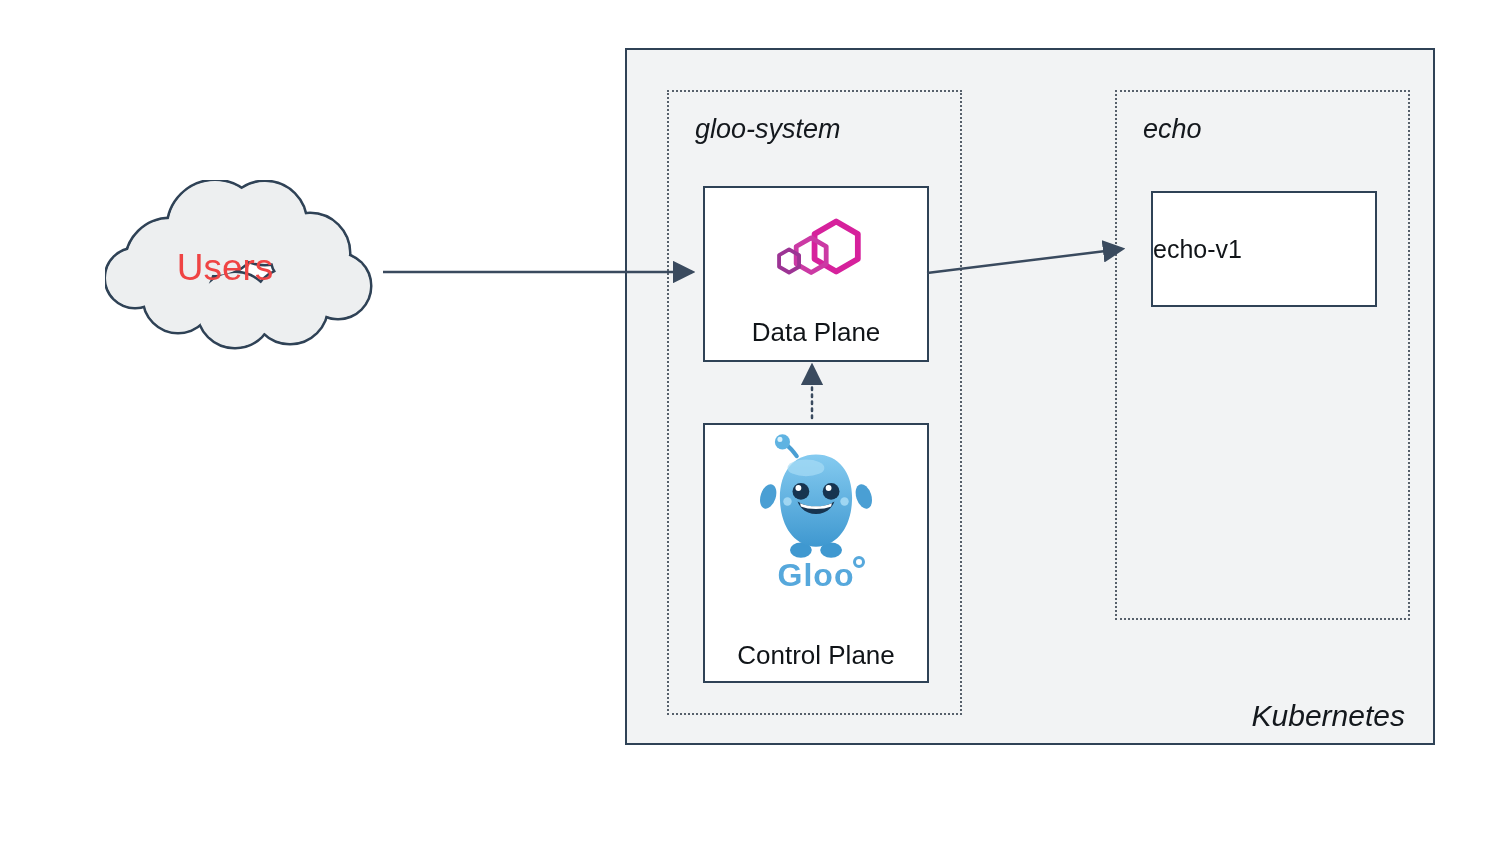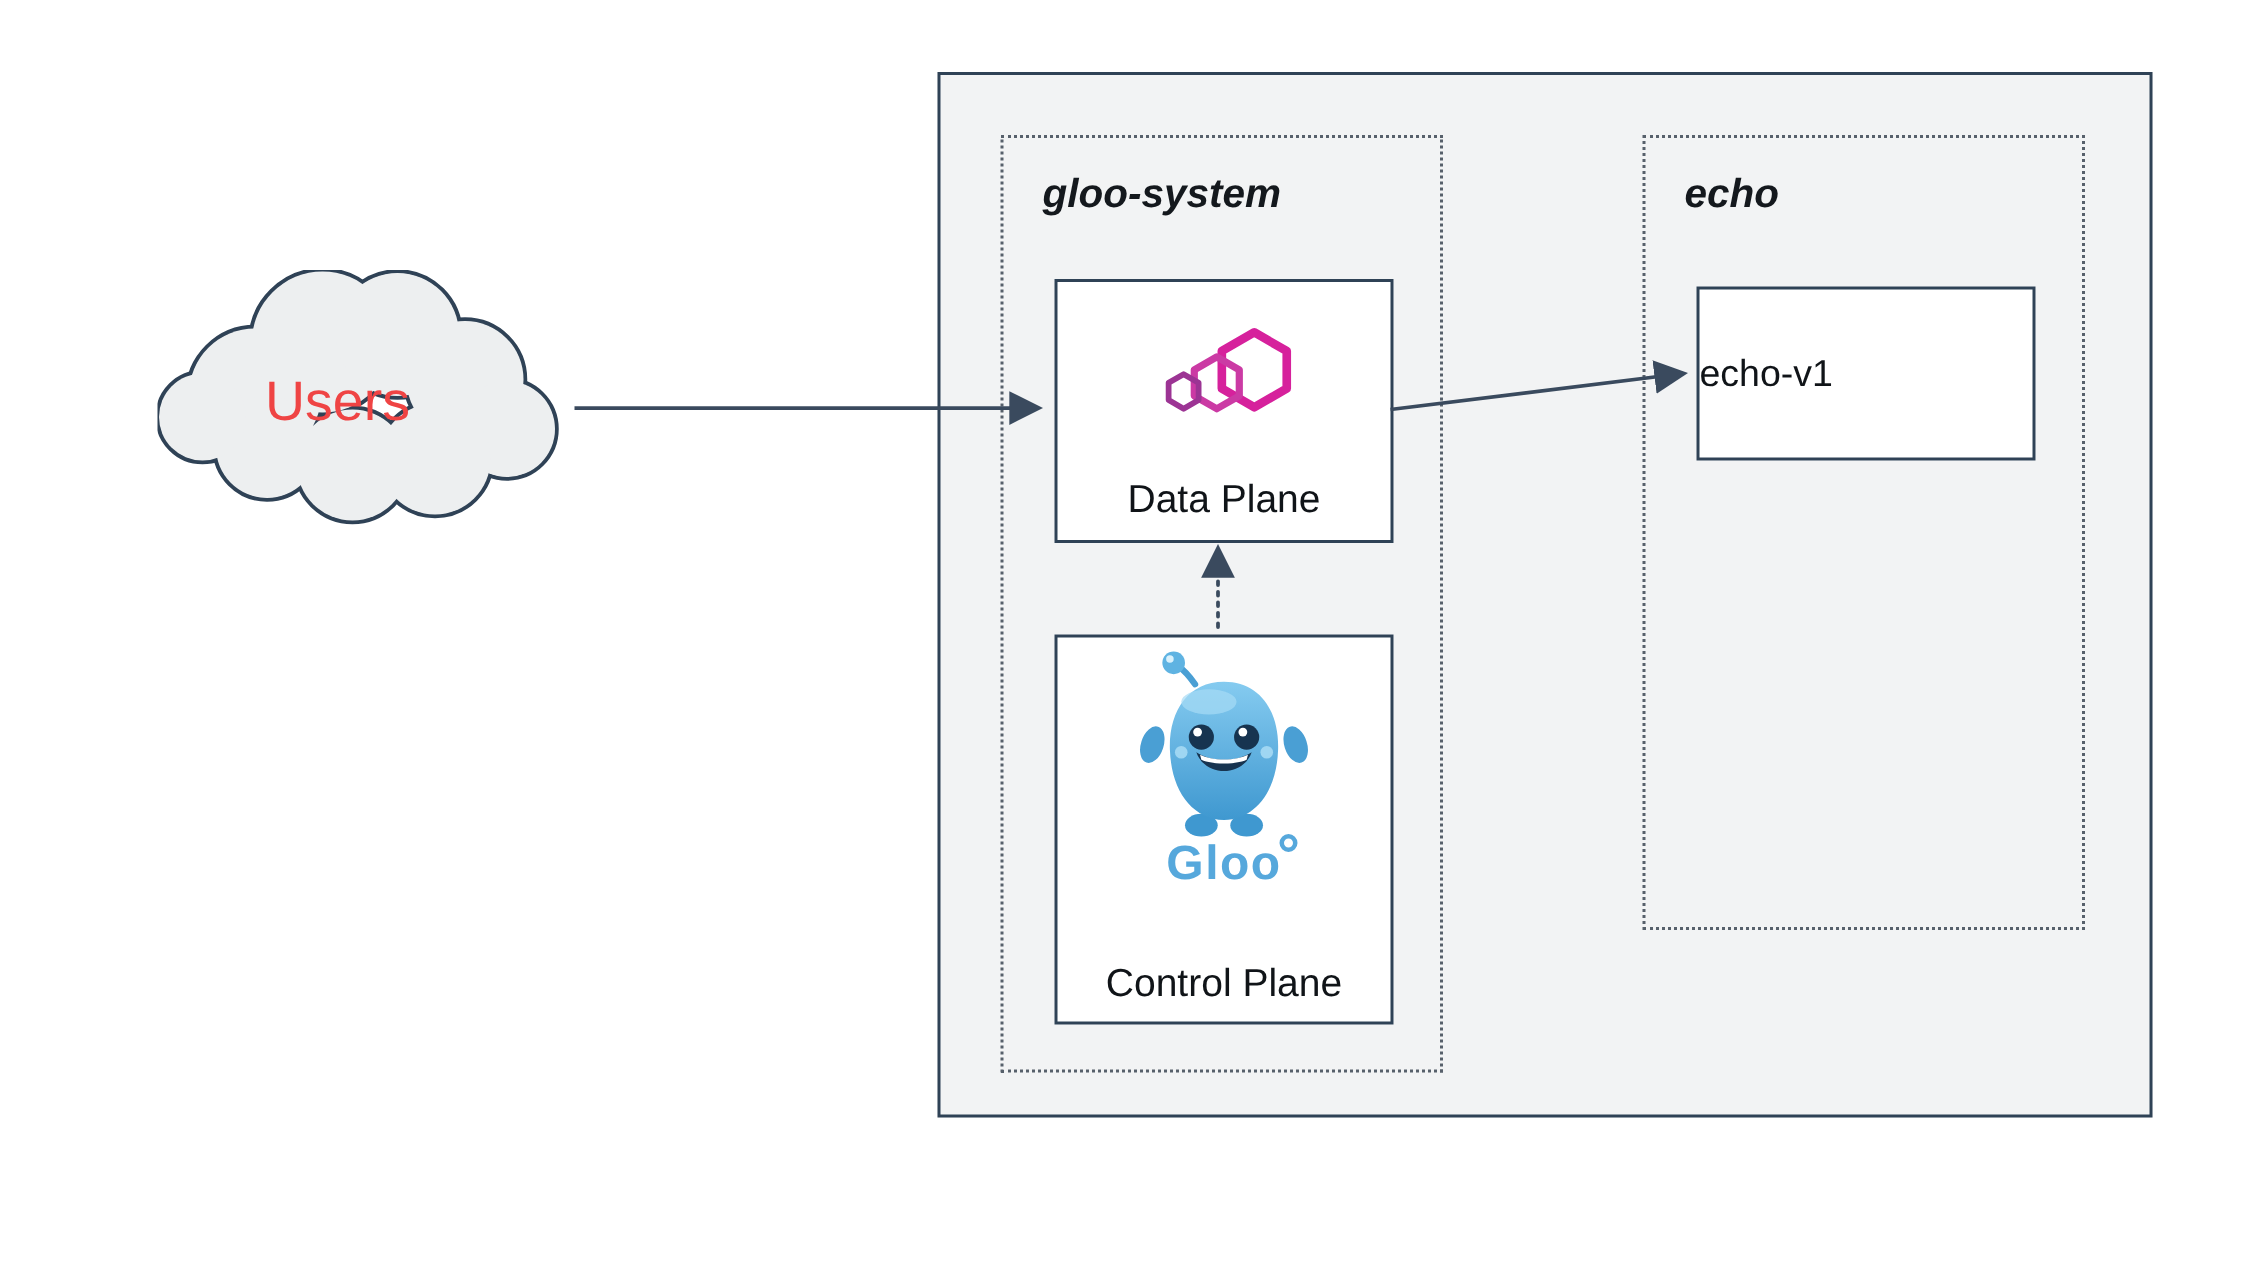--- a/index.html
+++ b/index.html
@@ -16,24 +16,24 @@
   .k8s-label {
     position:absolute; right:28px; bottom:10px;
     font-style:italic; font-size:30px; color:#14181d;
   }
 
   
   .ns {
     position:absolute; border:2px dotted #57606b; box-sizing:border-box;
   }
   .ns-gloo { left:40px; top:40px; width:295px; height:625px; }
-  .ns-echo { left:468px; top:40px; width:295px; height:530px; }
+  .ns-echo { left:488px; top:40px; width:295px; height:530px; }
   .ns-label {
     position:absolute; left:26px; top:22px;
-    font-style:italic; font-size:27px; color:#14181d; white-space:nowrap;font-weight:bold;
+    font-style:italic; font-size:27px; color:#14181d; white-space:nowrap;
   }
 
   
   .node {
     position:absolute; background:#ffffff; border:2px solid #2f4256;
     box-sizing:border-box; display:flex; flex-direction:column; align-items:center;
   }
   .node-label { font-size:26px; color:#101418; }
 
   .node-data-plane { left:34px; top:94px; width:226px; height:176px; }
@@ -73,20 +73,21 @@
   
   .arrow-layer {
     position:absolute; left:0; top:0; width:1500px; height:848px;
     pointer-events:none; z-index:10;
   }
 </style>
 </head>
 <body>
 
 <div class="k8s-box">
+  <div class="k8s-label">Kubernetes</div>
 
   <div class="ns ns-gloo">
     <div class="ns-label">gloo-system</div>
 
     <div class="node node-control-plane">
       <span class="mascot-wrap">
         <svg viewBox="0 0 140 155" width="118" height="130" aria-hidden="true">
           <defs>
             <linearGradient id="gb" x1="0" y1="0" x2="0" y2="1">
               <stop offset="0" stop-color="#85cbf0"></stop>

